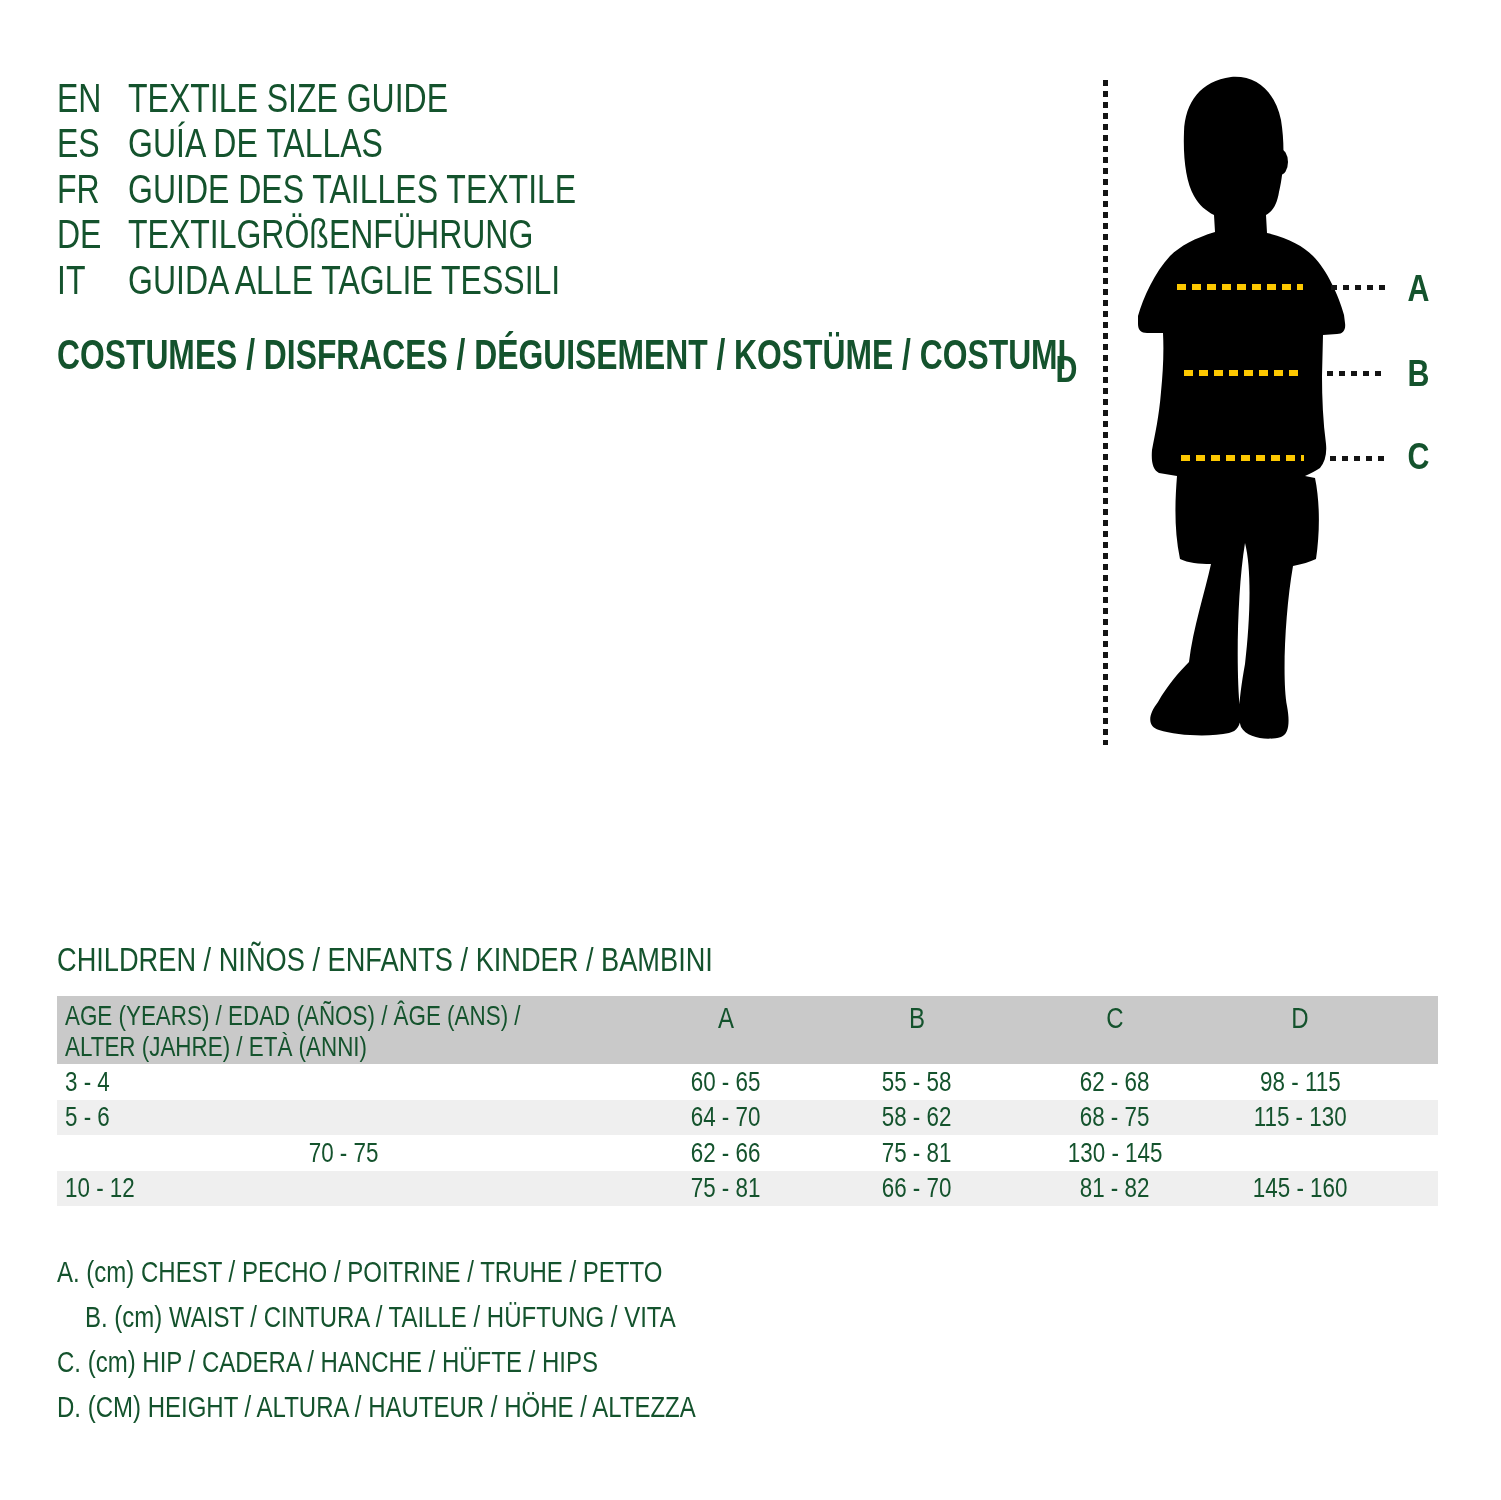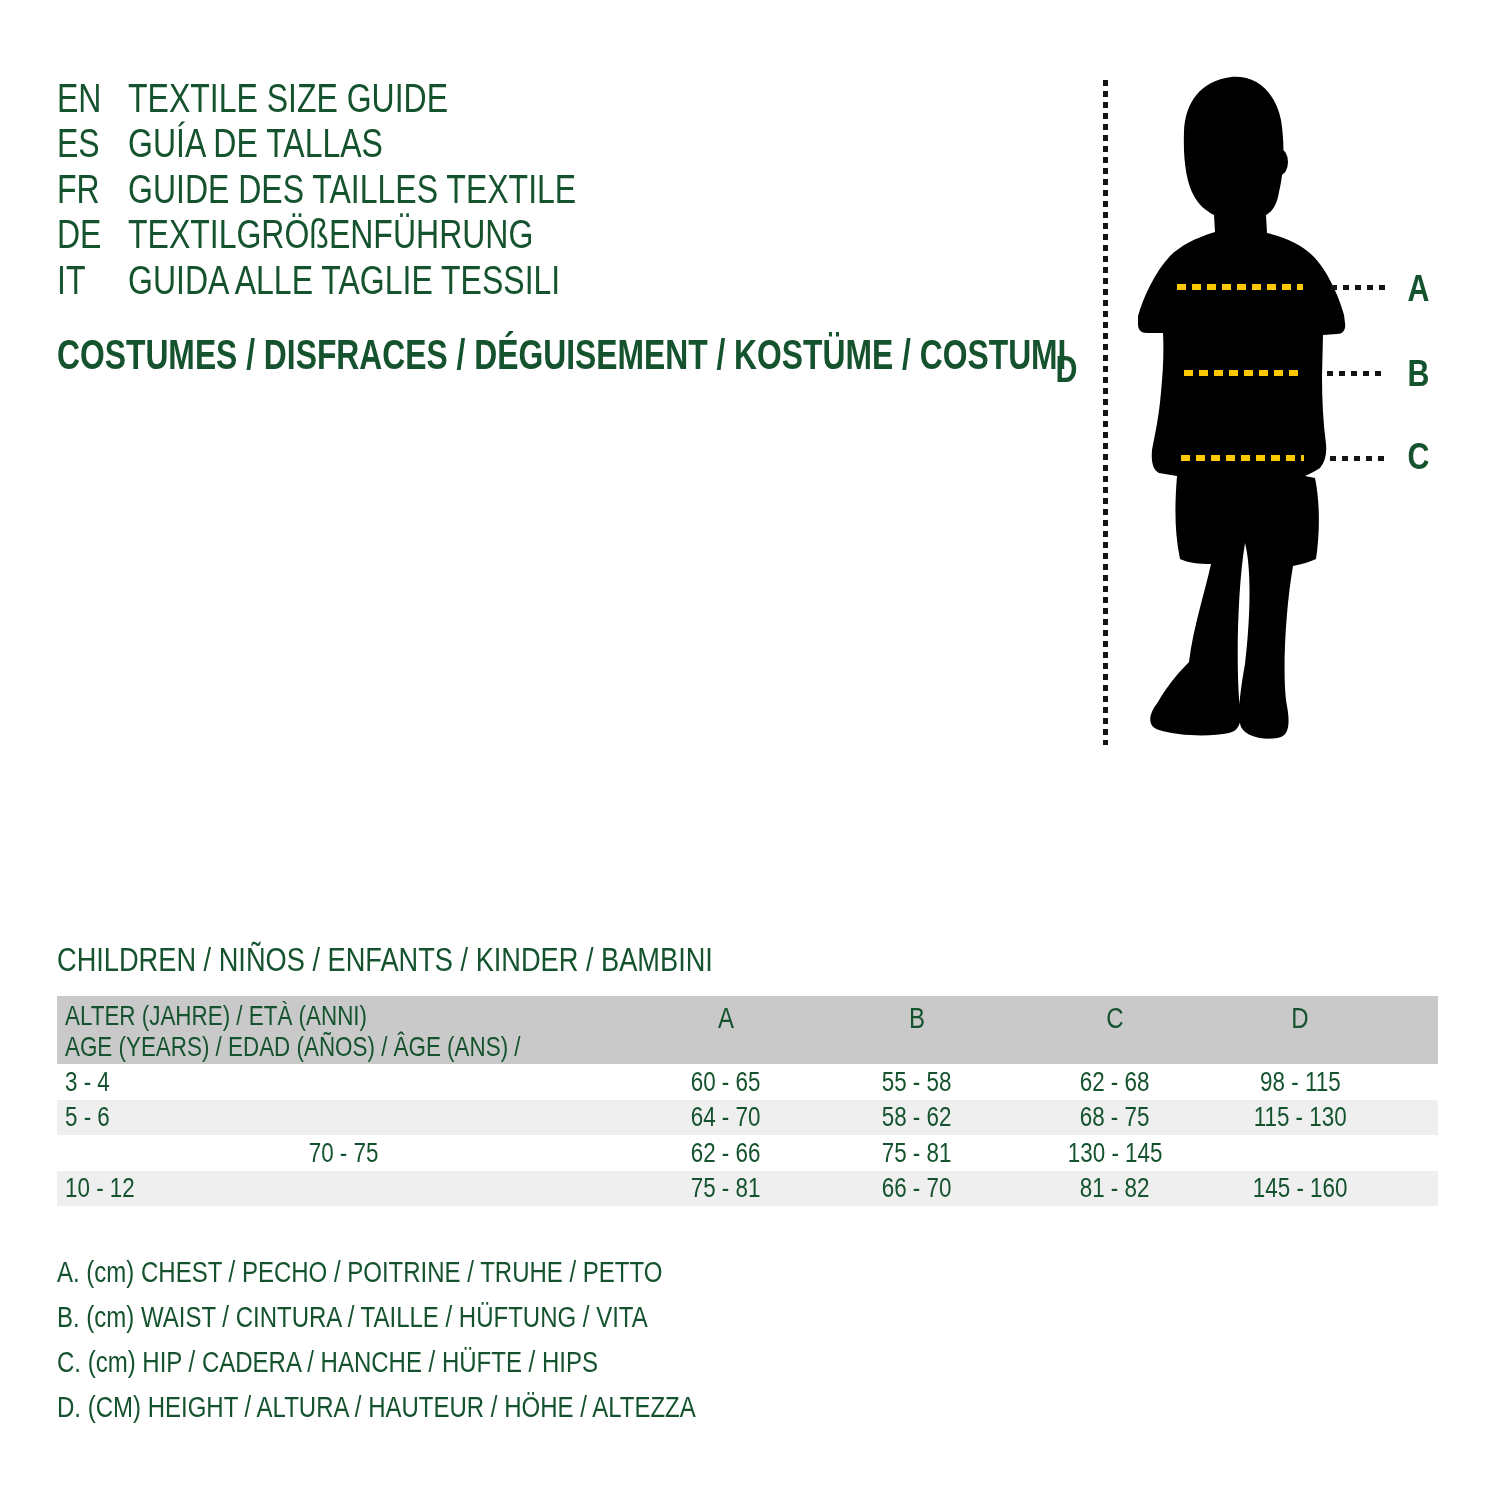--- a/index.html
+++ b/index.html
@@ -155,22 +155,22 @@
     </div>
   </div>
 
   <div class="section-title">
     <span class="cond">CHILDREN / NIÑOS / ENFANTS / KINDER / BAMBINI</span>
   </div>
 
   <div class="sizetable">
     <div class="trow thead">
       <div class="agehead">
+        <div><span class="cond">AGE (YEARS) / EDAD (AÑOS) / ÂGE (ANS) /</span></div>
         <div><span class="cond">ALTER (JAHRE) / ETÀ (ANNI)</span></div>
-        <div><span class="cond">AGE (YEARS) / EDAD (AÑOS) / ÂGE (ANS) /</span></div>
       </div>
       <div class="colhead">
           <span class="cond-c">A</span>
         </div>
       <div class="colhead">
           <span class="cond-c">B</span>
         </div>
       <div class="colhead">
           <span class="cond-c">C</span>
         </div>
@@ -248,21 +248,21 @@
           <span class="cond-c">145 - 160</span>
         </div>
       <div></div>
     </div>
   </div>
 
   <div>
     <div class="legend-row" style="top:1249px;">
       <span class="cond">A. (cm) CHEST / PECHO / POITRINE / TRUHE / PETTO</span>
     </div>
-    <div class="legend-row" style="top:1294.2px;">
+    <div class="legend-row" style="top:1294.2px;margin-left:28px;">
       <span class="cond">B. (cm) WAIST / CINTURA / TAILLE / HÜFTUNG / VITA</span>
     </div>
     <div class="legend-row" style="top:1339.4px;">
       <span class="cond">C. (cm) HIP / CADERA / HANCHE / HÜFTE / HIPS</span>
     </div>
     <div class="legend-row" style="top:1384.6px;">
       <span class="cond">D. (CM) HEIGHT / ALTURA / HAUTEUR / HÖHE / ALTEZZA</span>
     </div>
   </div>
 

